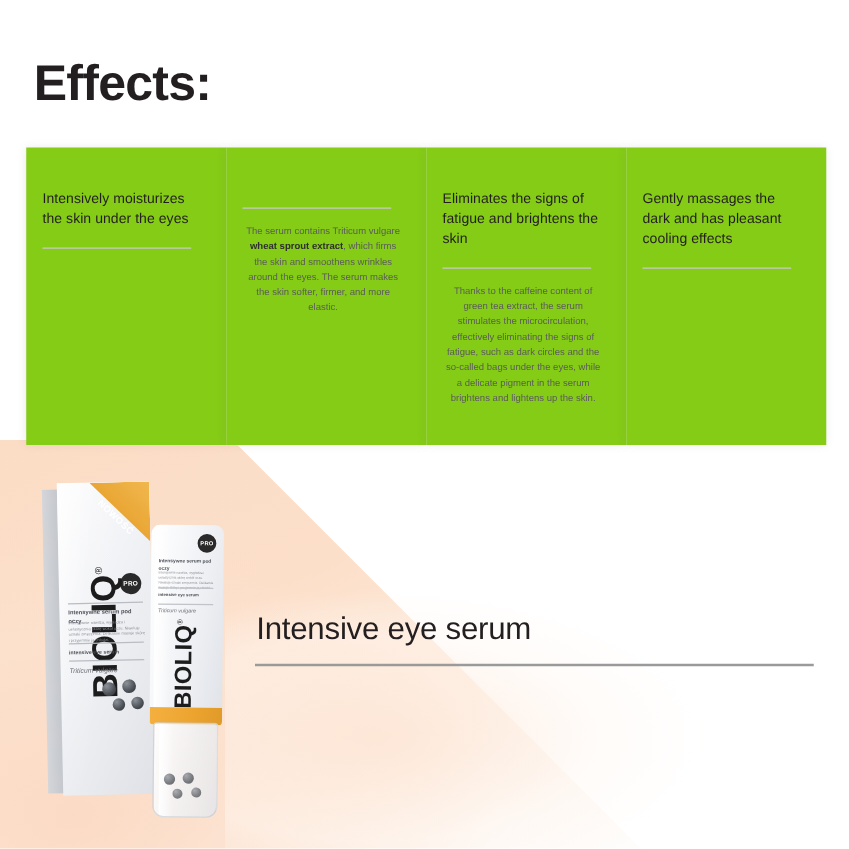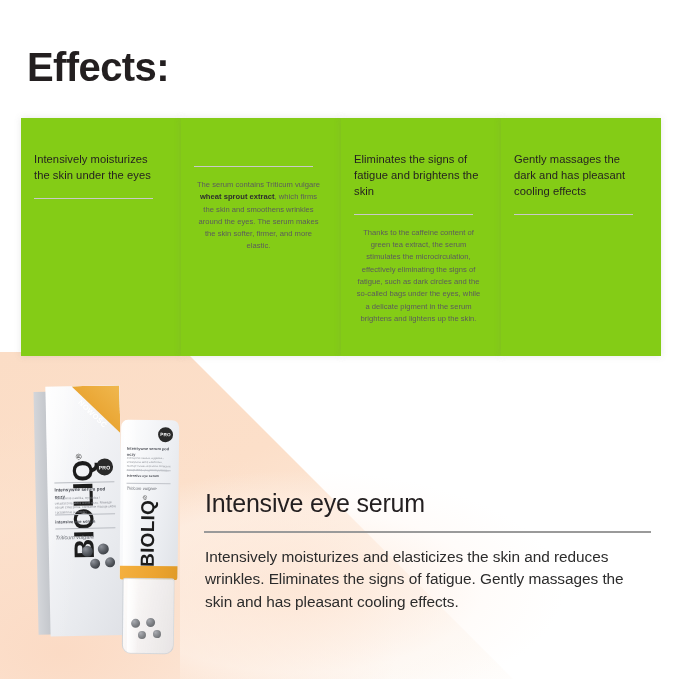--- a/index.html
+++ b/index.html
@@ -456,15 +456,14 @@
           <div class="ball" style="left:9px;  top:14px; width:8px; height:8px; opacity:.7;"></div>
           <div class="ball" style="left:24px; top:13px; width:8px; height:8px; opacity:.7;"></div>
         </div>
       </div>
     </div>
 
   </div>
 
   <div class="product-title">Intensive eye serum</div>
   <div class="product-rule"></div>
-  <div class="product-desc">Intensively moisturizes and elasticizes the skin and reduces wrinkles. Eliminates the signs of fatigue. Gently massages the skin and has pleasant cooling effects.</div>
 
 </div>
 
 </body></html>

